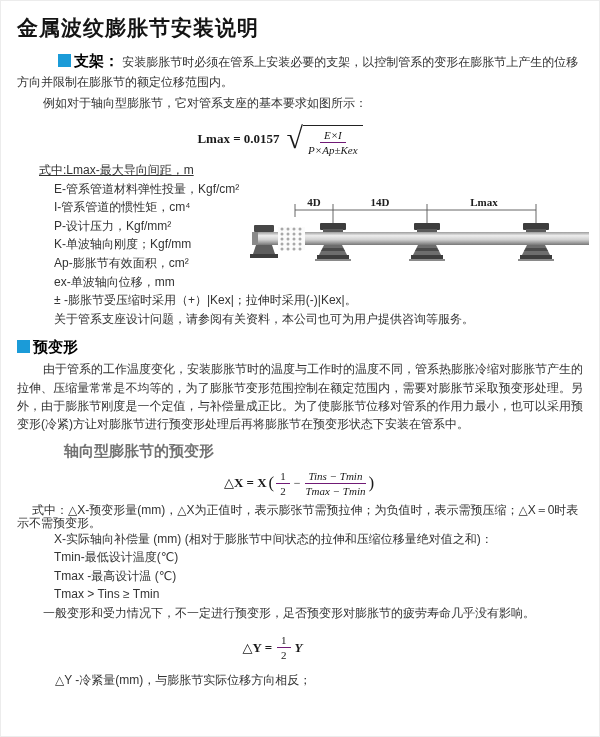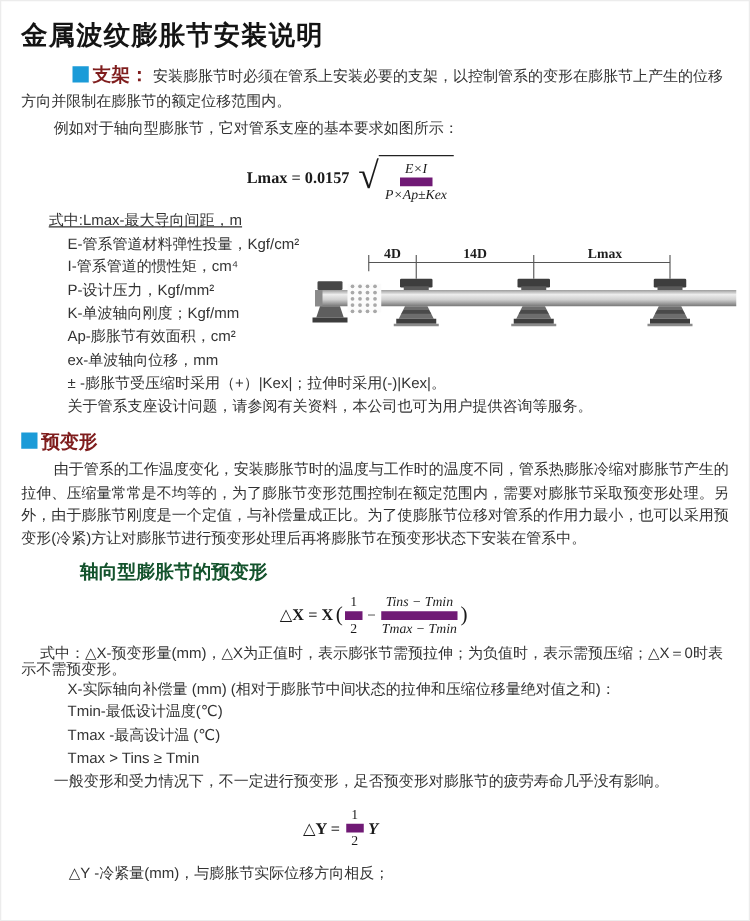--- a/index.html
+++ b/index.html
@@ -6,49 +6,49 @@
   .doc{
     width:600px;height:737px;position:relative;box-sizing:border-box;
     background:#fff;border:1px solid #ececec;padding:0 16px;overflow:hidden;
     font-family:"Liberation Sans","DejaVu Sans",sans-serif;
     font-size:12px;color:#333;
   }
   .title{
     text-align:left;font-size:21px;font-weight:bold;color:#141414;
     margin:13px 0 9px;letter-spacing:1px;
   }
-  .sec-label{font-size:15px;font-weight:bold;color:#7f1d1d;}
+  .sec-label{font-size:15px;font-weight:bold;color:#000000;}
   .sq{display:inline-block;width:13px;height:13px;background:#1b9bd8;margin-right:3px;vertical-align:-1px;}
   .p-support{line-height:20px;text-indent:41px;margin:4px 0 0;}
   .p-example{line-height:19px;text-indent:26px;margin:2px 0 0;}
   
   .formula{display:flex;justify-content:center;align-items:center;
     font-family:"Liberation Serif","DejaVu Serif",serif;color:#1a1a1a;}
   .f1{margin:9px 40px 5px 0;}
   .f-bold{font-weight:bold;font-size:13px;}
   .radical{font-size:30px;font-weight:400;line-height:26px;margin:0 0 0 7px;transform:translateY(-1px);}
   .underroot{border-top:1.3px solid #222;padding:2px 5px 0;margin-top:3px;}
   .frac{display:inline-flex;flex-direction:column;align-items:center;
     font-style:italic;font-size:11px;line-height:12px;}
-  .frac .num{border-bottom:7px solid #701a75;padding:0 4px 1px;}
+  .frac .num{border-bottom:1px solid #701a75;padding:0 4px 1px;}
   .frac .den{padding-top:1px;}
   .frac.upright{font-style:normal;}
   .f2{margin:9px 0 7px;}
   .f2 .paren{font-size:17px;font-weight:400;margin:0 2px;}
   .f-op{margin:0 4px;font-size:12px;}
   .f3{margin:12px 55px 10px 0;}
   .f3 .suffix{font-weight:bold;font-style:italic;font-size:13px;margin-left:4px;}
   
   .var-list{margin-top:5px;}
   .var-line{margin-left:37px;line-height:18.6px;white-space:nowrap;}
   .var-line.first{margin-left:22px;text-decoration:underline;}
   
   .sec-head{margin:10px 0 3px;}
   .p-body{line-height:18.3px;text-indent:26px;margin:2px 0 0;text-align:justify;}
-  .sub-head{font-size:15px;font-weight:bold;color:#14532d;margin:8px 0 2px 47px;}
+  .sub-head{font-size:15px;font-weight:bold;color:#737373;margin:8px 0 2px 47px;}
   .sub-head.lateral{margin-left:17px;margin-top:9px;}
   .p-shizhong{line-height:13px;text-indent:15px;margin:1px 0 0;}
   .def-line{margin-left:37px;line-height:18.5px;white-space:nowrap;}
   .p-general{line-height:18.5px;text-indent:26px;margin:0;}
   .final-line{margin-left:38px;line-height:18px;margin-top:3px;white-space:nowrap;}
   
   .diagram{position:absolute;left:248px;top:192px;width:346px;height:100px;}
   .dim-label{font-family:"Liberation Serif","DejaVu Serif",serif;font-weight:bold;font-size:11px;fill:#1e1e1e;}
 </style>
 </head>

